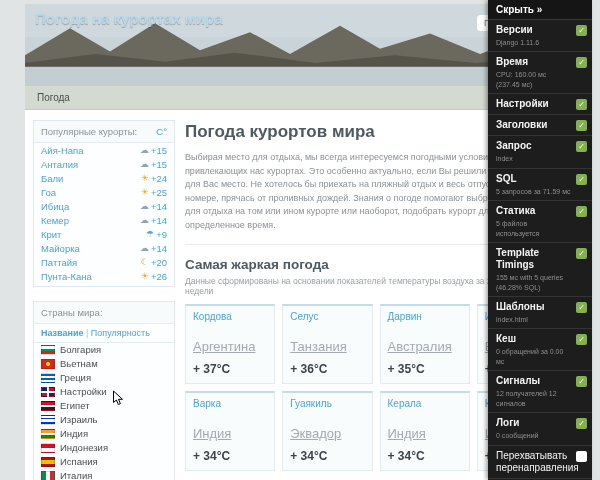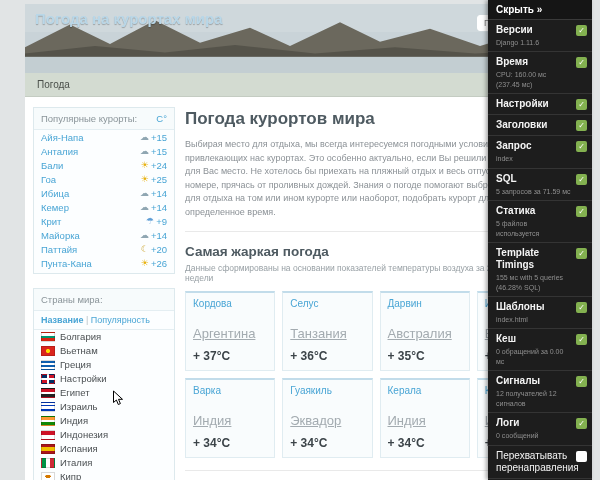--- a/index.html
+++ b/index.html
@@ -3,21 +3,21 @@
 <meta charset="utf-8">
 <style>
   * { margin:0; padding:0; box-sizing:border-box; }
   html,body { width:600px; height:480px; overflow:hidden; background:#e1e4e5;
               font-family:"Liberation Sans", sans-serif; }
   a { text-decoration:none; }
 
   .container { position:absolute; left:25px; top:4px; width:550px; background:#fff; }
 
   
-  .site-header { position:relative; height:69px; overflow:hidden; }
+  .site-header { position:relative; height:82px; overflow:hidden; }
   .site-header svg.scene { position:absolute; inset:0; width:100%; height:100%; }
   .site-title { position:absolute; left:10px; top:6px; font-size:15px; font-weight:bold;
                 color:#b9d7e8; text-shadow:0 1px 1px rgba(0,0,0,.25); }
   .search-input { position:absolute; right:8px; top:11px; width:90px; height:16px;
                   border:1px solid #fff; border-radius:3px; font-size:9px; padding:0 6px;
                   color:#555; background:#fff; outline:none; }
 
   
   .nav { height:24px; line-height:24px; background:#d3dbd1; border-bottom:1px solid #c4ccc2;
          padding-left:12px; font-size:10px; }

